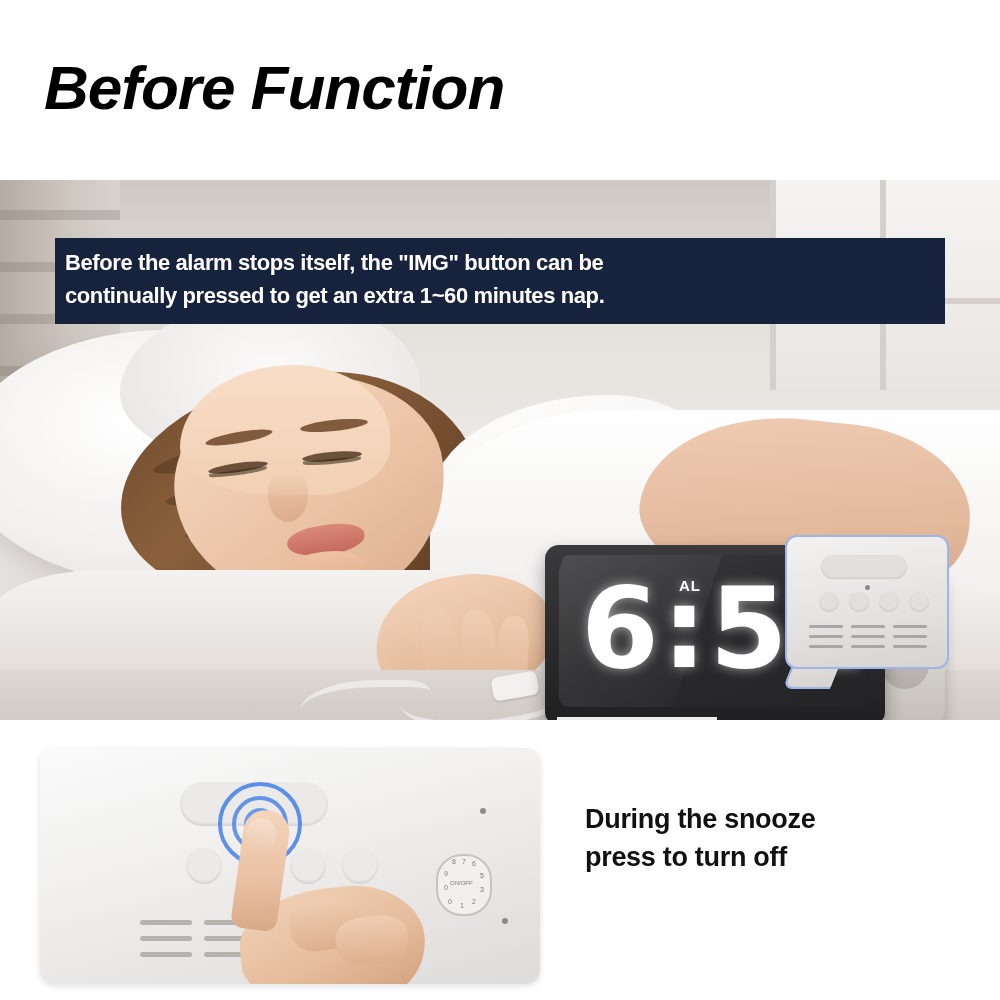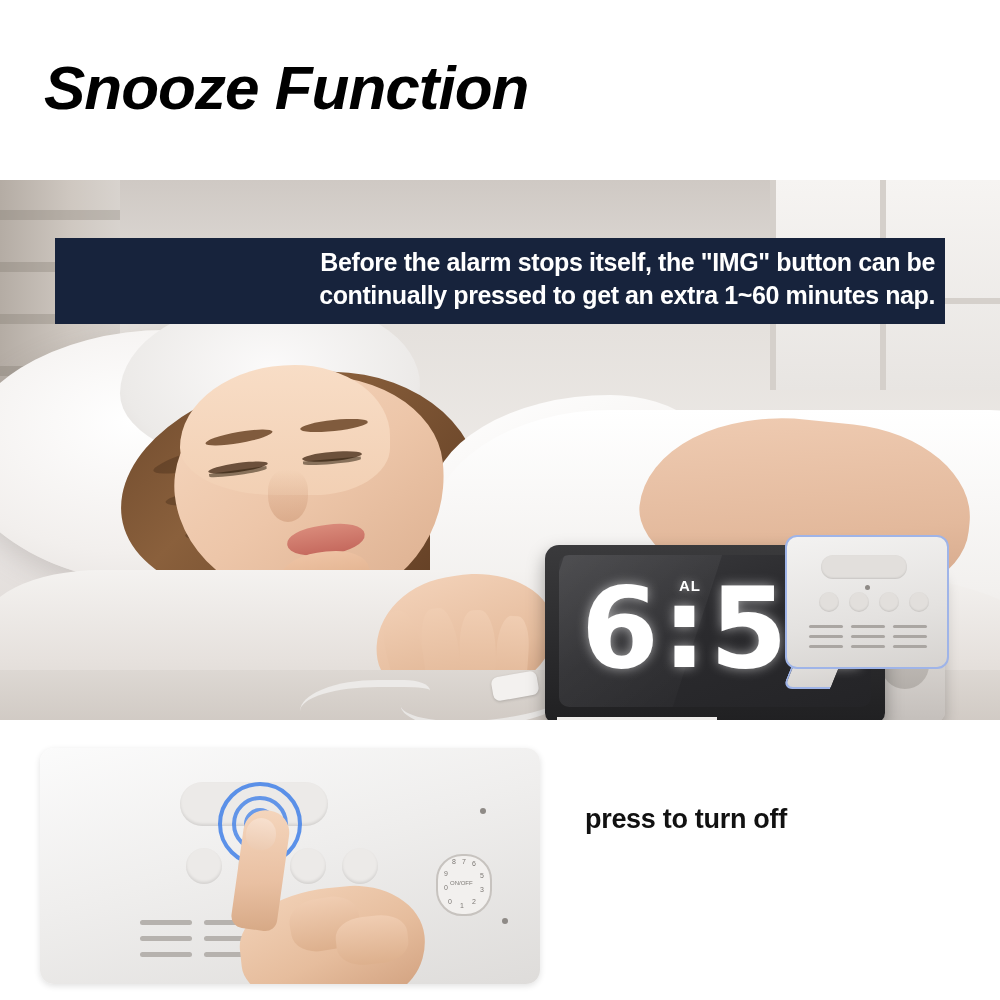--- a/index.html
+++ b/index.html
@@ -349,23 +349,23 @@
     top: 238px;
     width: 890px;
     background: #17233c;
     padding: 8px 10px 12px 10px;
     box-sizing: border-box;
   }
   #callout-banner p {
     margin: 0;
     color: #ffffff;
     font-family: "Liberation Sans", sans-serif;
-    font-size: 25px;
+    font-size: 22px;
     font-weight: bold;
-    text-align: right;
+    text-align: left;
     line-height: 33px;
     letter-spacing: -0.4px;
   }
 
   
   #zoom-bubble {
     position: absolute;
     left: 785px;
     top: 355px;
     width: 160px;
@@ -540,21 +540,21 @@
     color: #111111;
     font-size: 27px;
     font-weight: bold;
     line-height: 38px;
     letter-spacing: -0.3px;
   }
 </style>
 </head>
 <body>
 
-<div id="page-title">Snooze Function</div>
+<div id="page-title">Before Function</div>
 
 <div id="photo-stage">
 
   <div class="bg-wall"></div>
   <div class="bg-headboard"></div>
   <div class="bg-headboard-slat" style="top:30px"></div>
   <div class="bg-headboard-slat" style="top:82px"></div>
   <div class="bg-headboard-slat" style="top:134px"></div>
   <div class="bg-headboard-slat" style="top:186px"></div>
 
@@ -687,14 +687,15 @@
   <div class="panel-ring3"></div>
 
   <div class="hand-palm"></div>
   <div class="hand-knuckle" style="left:250px;top:150px;width:70px;height:52px;transform:rotate(-10deg)"></div>
   <div class="hand-knuckle" style="left:296px;top:168px;width:72px;height:48px;transform:rotate(-6deg)"></div>
   <div class="hand-finger"></div>
   <div class="hand-nail"></div>
 </div>
 
 <div id="bottom-caption">
+  <p>During the snooze</p>
   <p>press to turn off</p>
 </div>
 
 </body></html>

